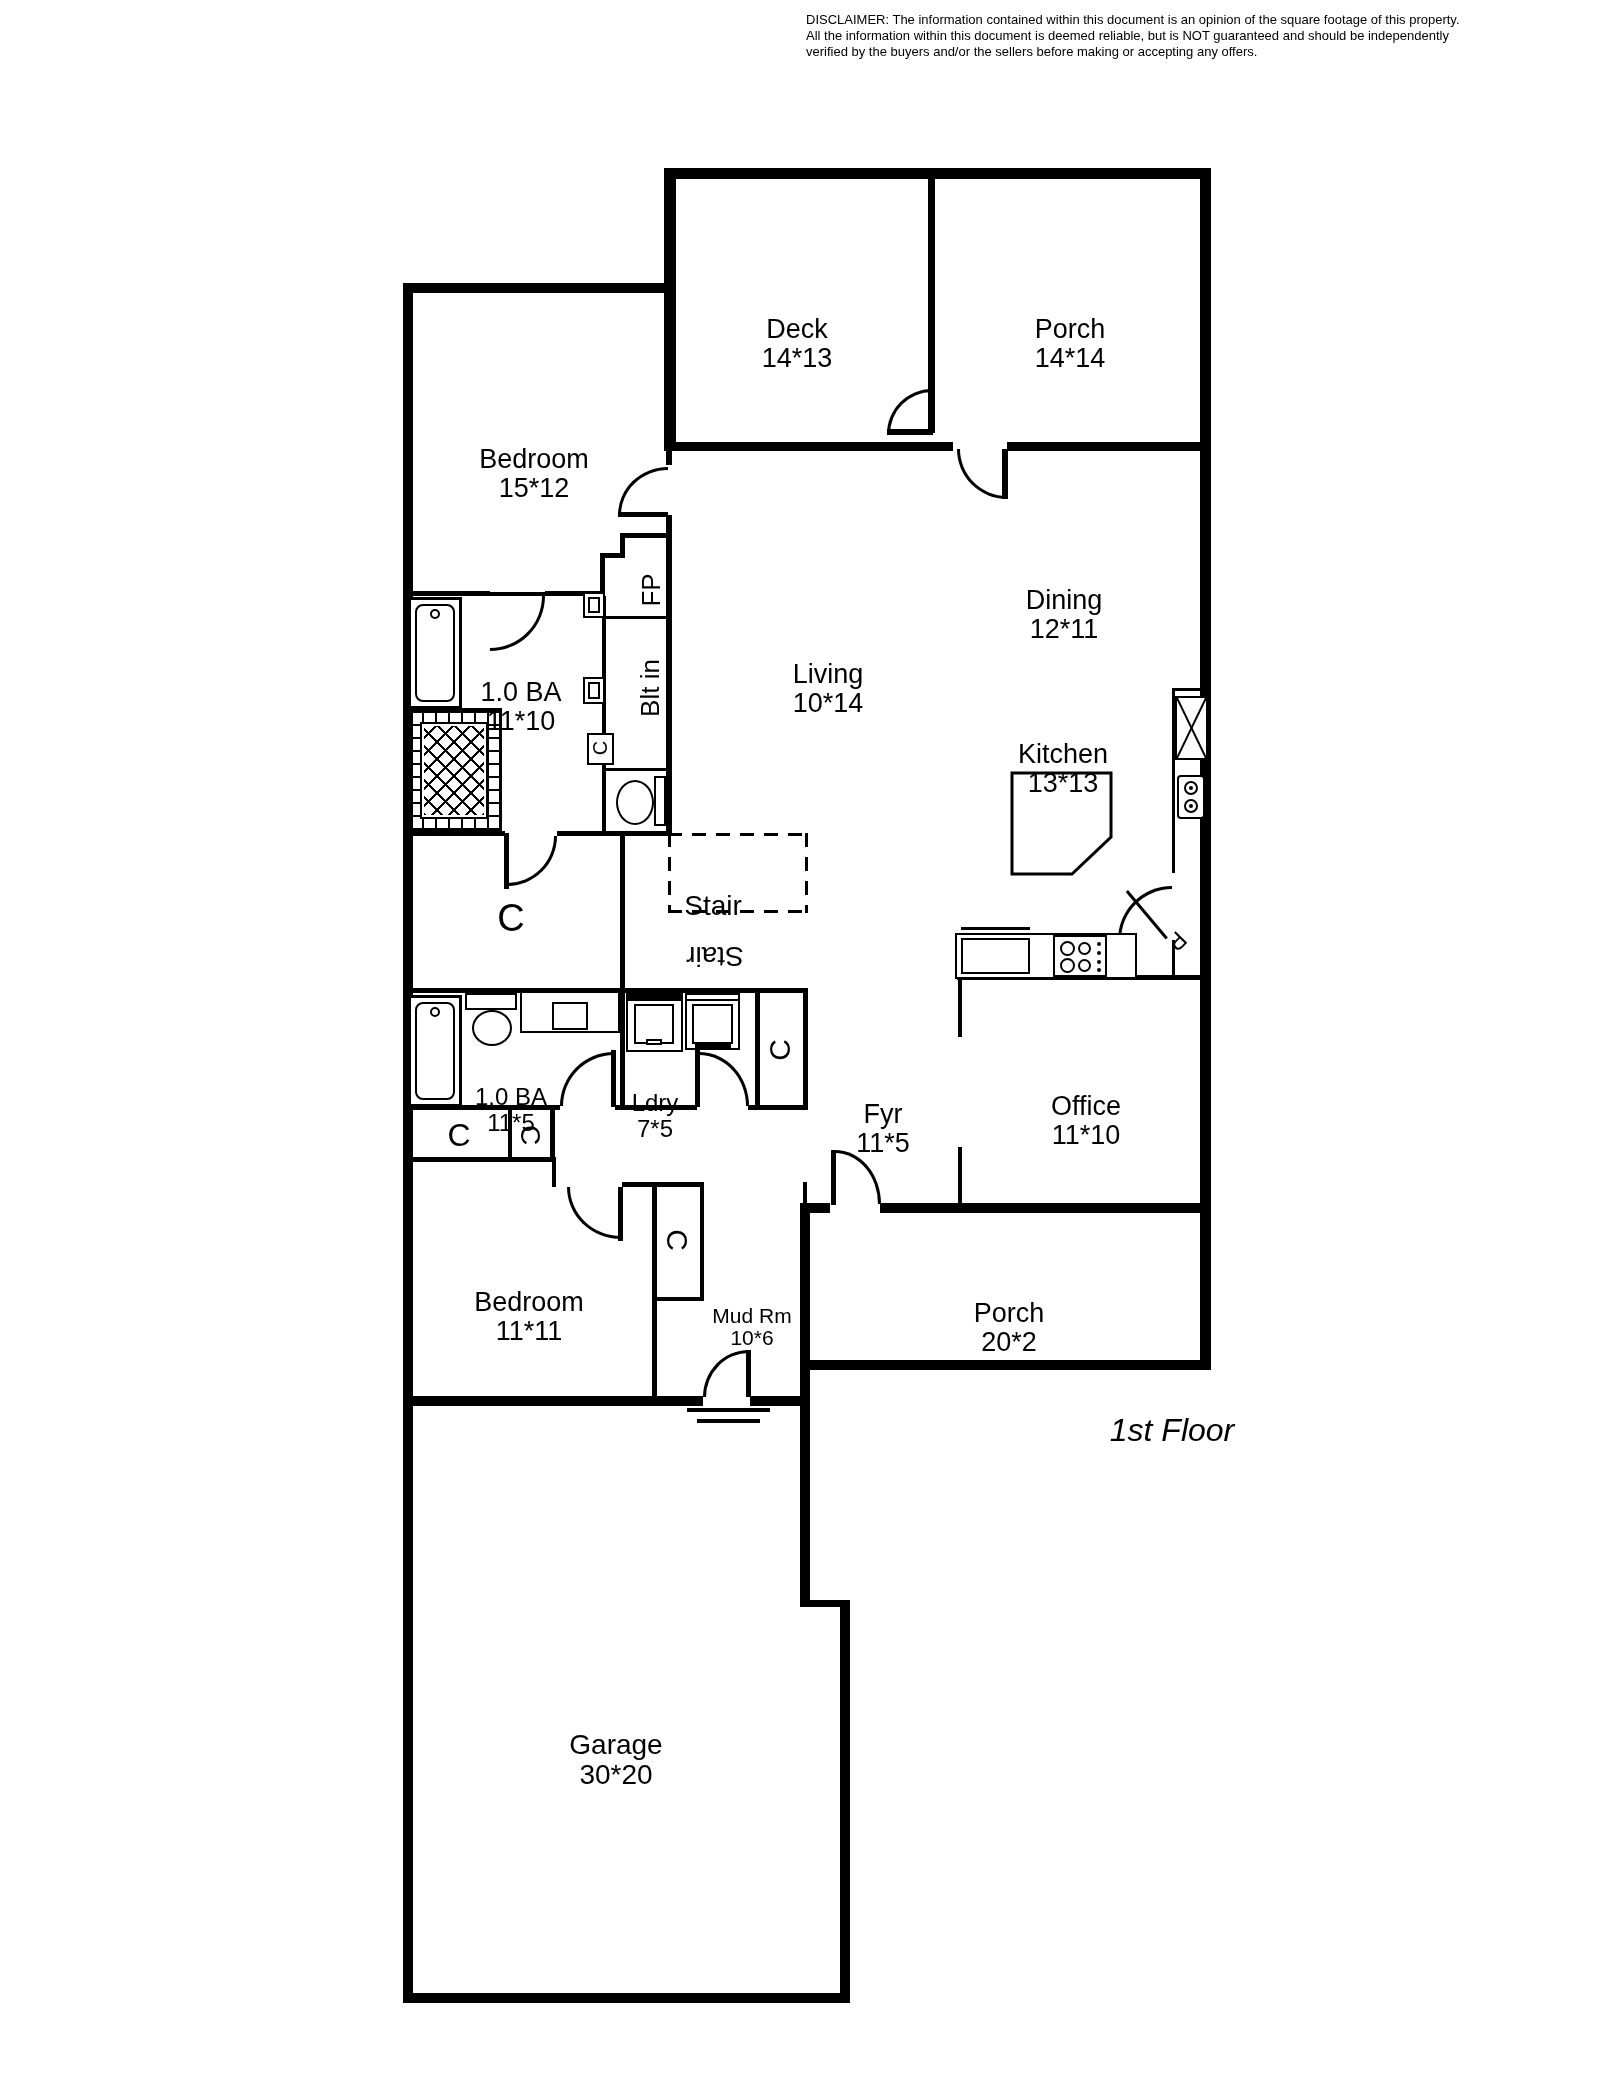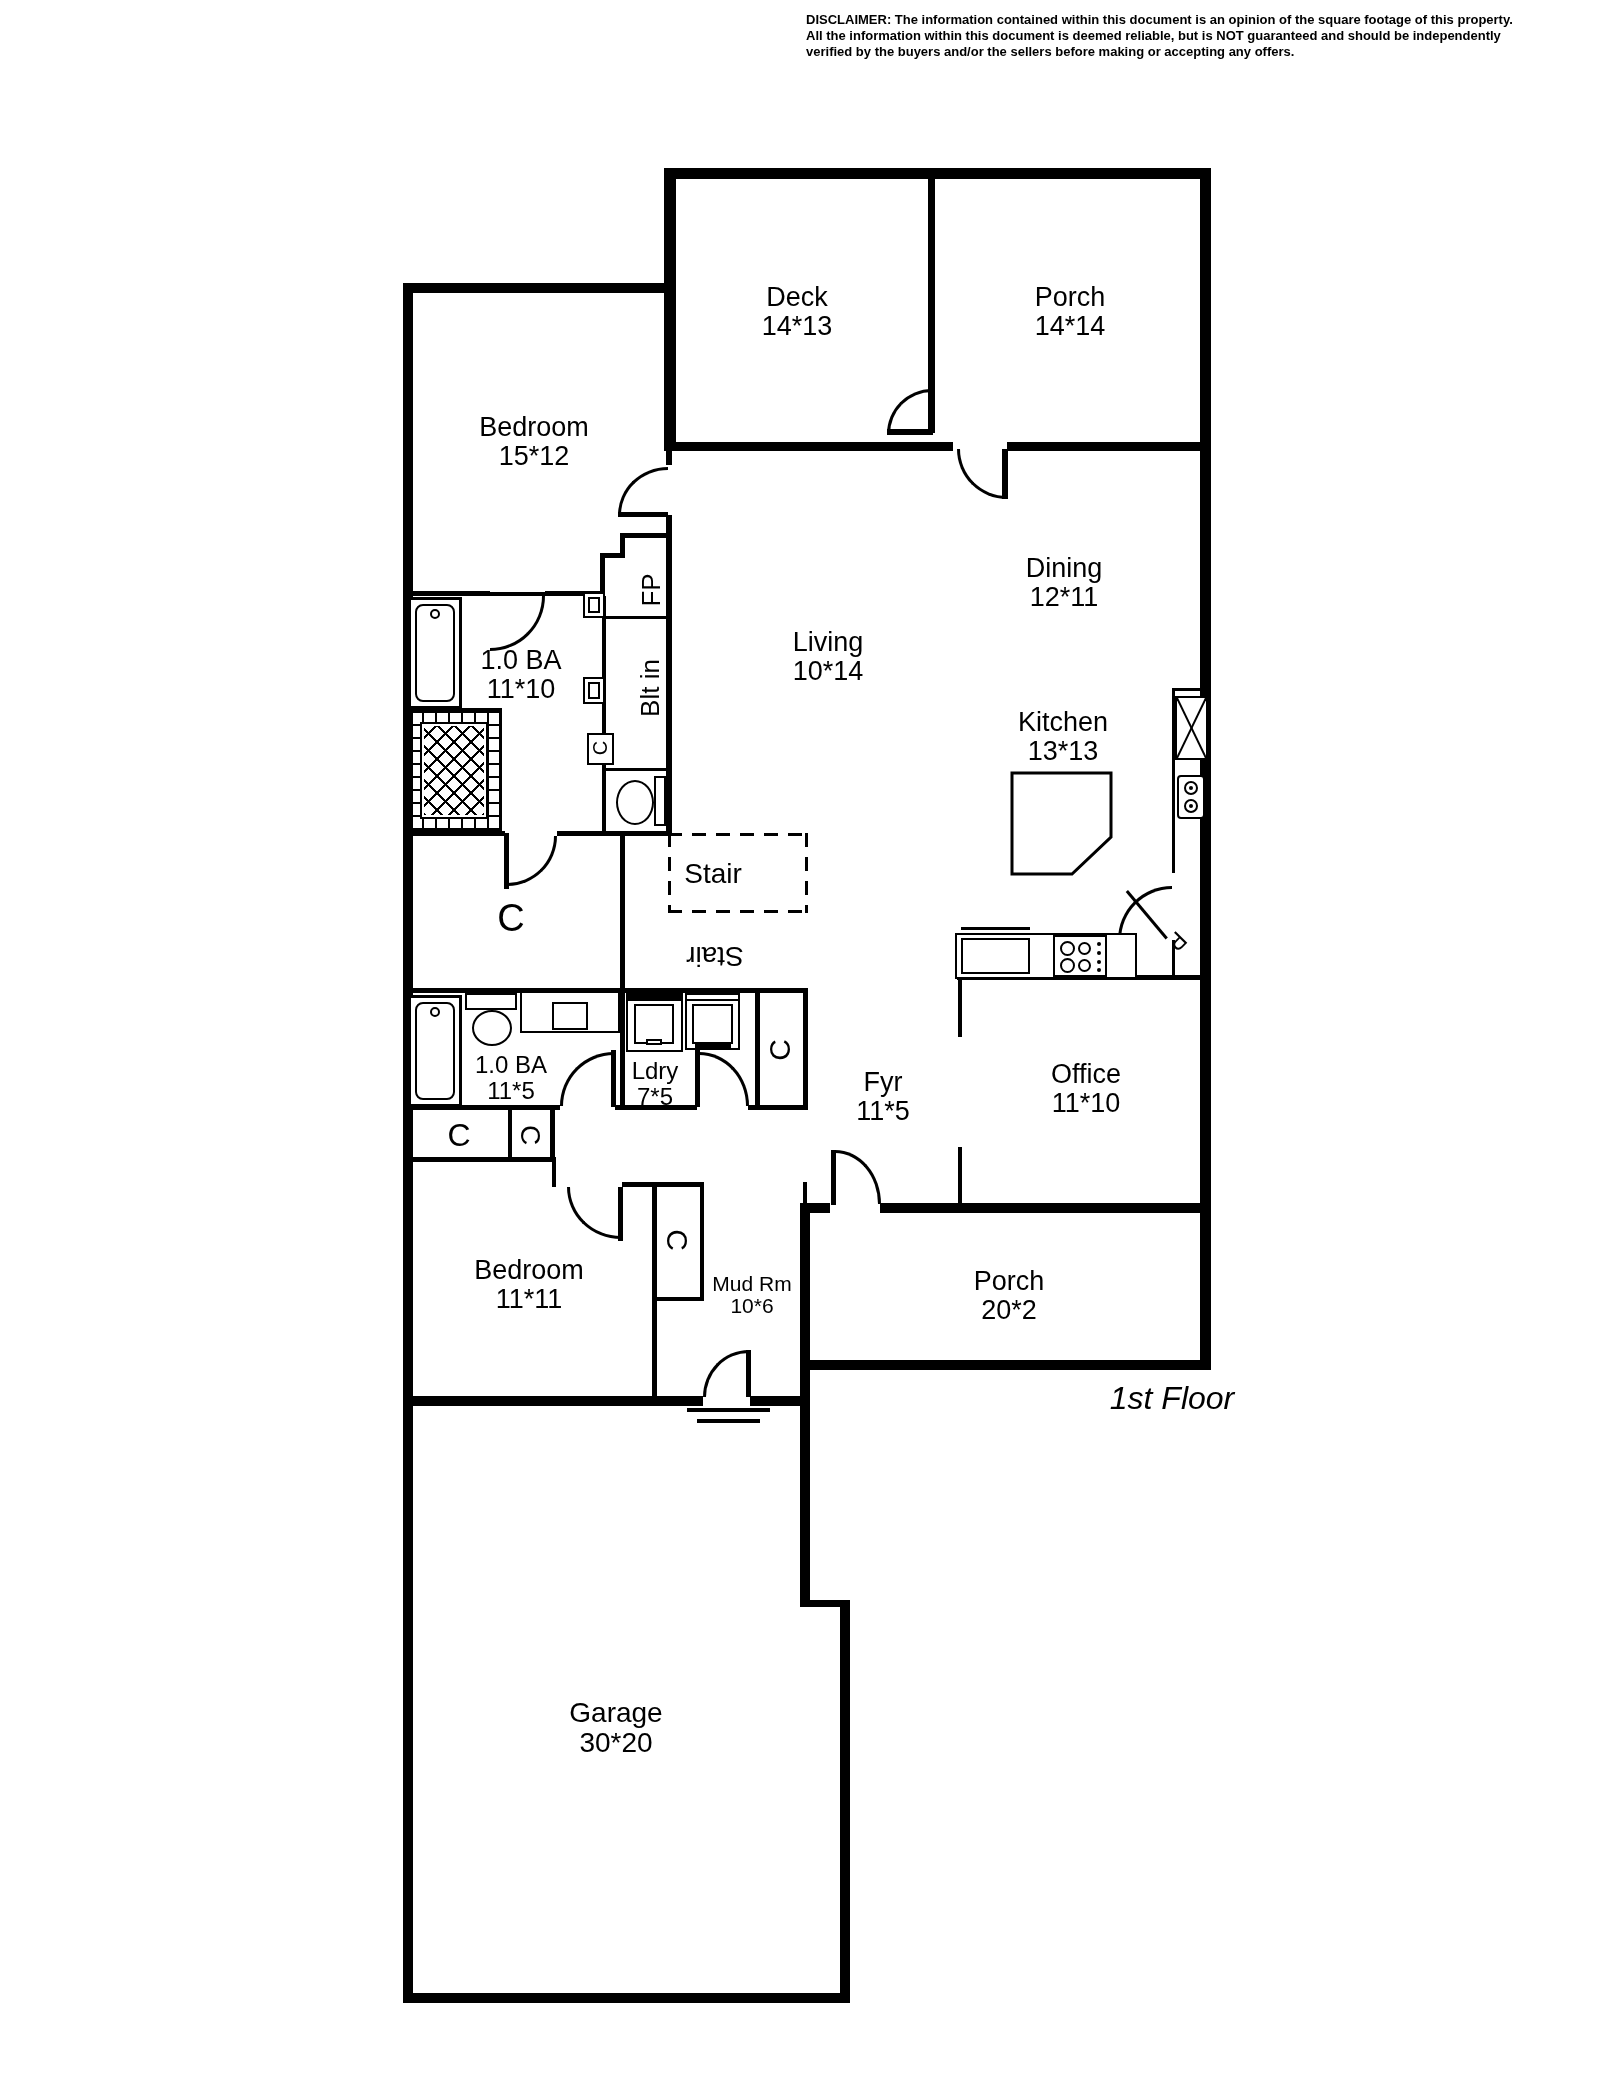--- a/index.html
+++ b/index.html
@@ -9,38 +9,38 @@
   .arc{position:absolute;display:block;box-sizing:border-box;}
   .arc.tl{border-top:3px solid #000;border-left:3px solid #000;border-top-left-radius:100% 100%;}
   .arc.tr{border-top:3px solid #000;border-right:3px solid #000;border-top-right-radius:100% 100%;}
   .arc.bl{border-bottom:3px solid #000;border-left:3px solid #000;border-bottom-left-radius:100% 100%;}
   .arc.br{border-bottom:3px solid #000;border-right:3px solid #000;border-bottom-right-radius:100% 100%;}
   .fix{position:absolute;display:block;box-sizing:border-box;border:3px solid #000;background:#fff;}
   .fix2{position:absolute;display:block;box-sizing:border-box;border:2px solid #000;background:#fff;}
   .ellipse{border-radius:50%;}
   .label{position:absolute;display:flex;flex-direction:column;align-items:center;
          transform:translate(-50%,-50%);text-align:left;line-height:1.07;font-size:27px;
-         white-space:nowrap;}
+         white-space:nowrap;margin-top:32px;}
   .s24{font-size:24px;} .s21{font-size:21px;} .s28{font-size:28px;} .s32{font-size:32px;font-style:italic;}
   .glyph{position:absolute;transform:translate(-50%,-50%);font-size:34px;white-space:nowrap;}
   .rot90{transform:translate(-50%,-50%) rotate(90deg);}
   .rotm90{transform:translate(-50%,-50%) rotate(-90deg);}
   .rot180{transform:translate(-50%,-50%) rotate(180deg);}
   .rot135{transform:translate(-50%,-50%) rotate(135deg);}
   .dash-h{position:absolute;height:3px;background:repeating-linear-gradient(90deg,#000 0 14px,transparent 14px 24px);}
   .dash-v{position:absolute;width:3px;background:repeating-linear-gradient(180deg,#000 0 14px,transparent 14px 24px);}
   .shower{position:absolute;box-sizing:border-box;border:3px solid #000;
           background:repeating-linear-gradient(0deg,#000 0 2px,transparent 2px 13px),
                      repeating-linear-gradient(90deg,#000 0 2px,transparent 2px 13px);}
   .shower-inner{position:absolute;inset:11px;border:2px solid #000;background:#fff;}
   .lattice{position:absolute;inset:2px;
            background:repeating-linear-gradient(45deg,#000 0 2px,transparent 2px 12px),
                       repeating-linear-gradient(-45deg,#000 0 2px,transparent 2px 12px);}
   .title{position:absolute;left:14px;top:10px;font-size:45px;letter-spacing:-1px;}
-  .disclaimer{position:absolute;left:806px;top:12px;width:800px;font-size:13px;line-height:16px;font-weight:700;}
+  .disclaimer{position:absolute;left:806px;top:12px;width:800px;font-size:13px;line-height:16px;font-weight:400;}
   .burner{position:absolute;box-sizing:border-box;border:2px solid #000;border-radius:50%;background:#fff;}
   .dot{position:absolute;width:4px;height:4px;border-radius:50%;background:#000;}
 </style>
 </head>
 <body>
 
 <div class="page">
 
   <div class="disclaimer">
     <div>DISCLAIMER: The information contained within this document is an opinion of the square footage of this property.</div>

